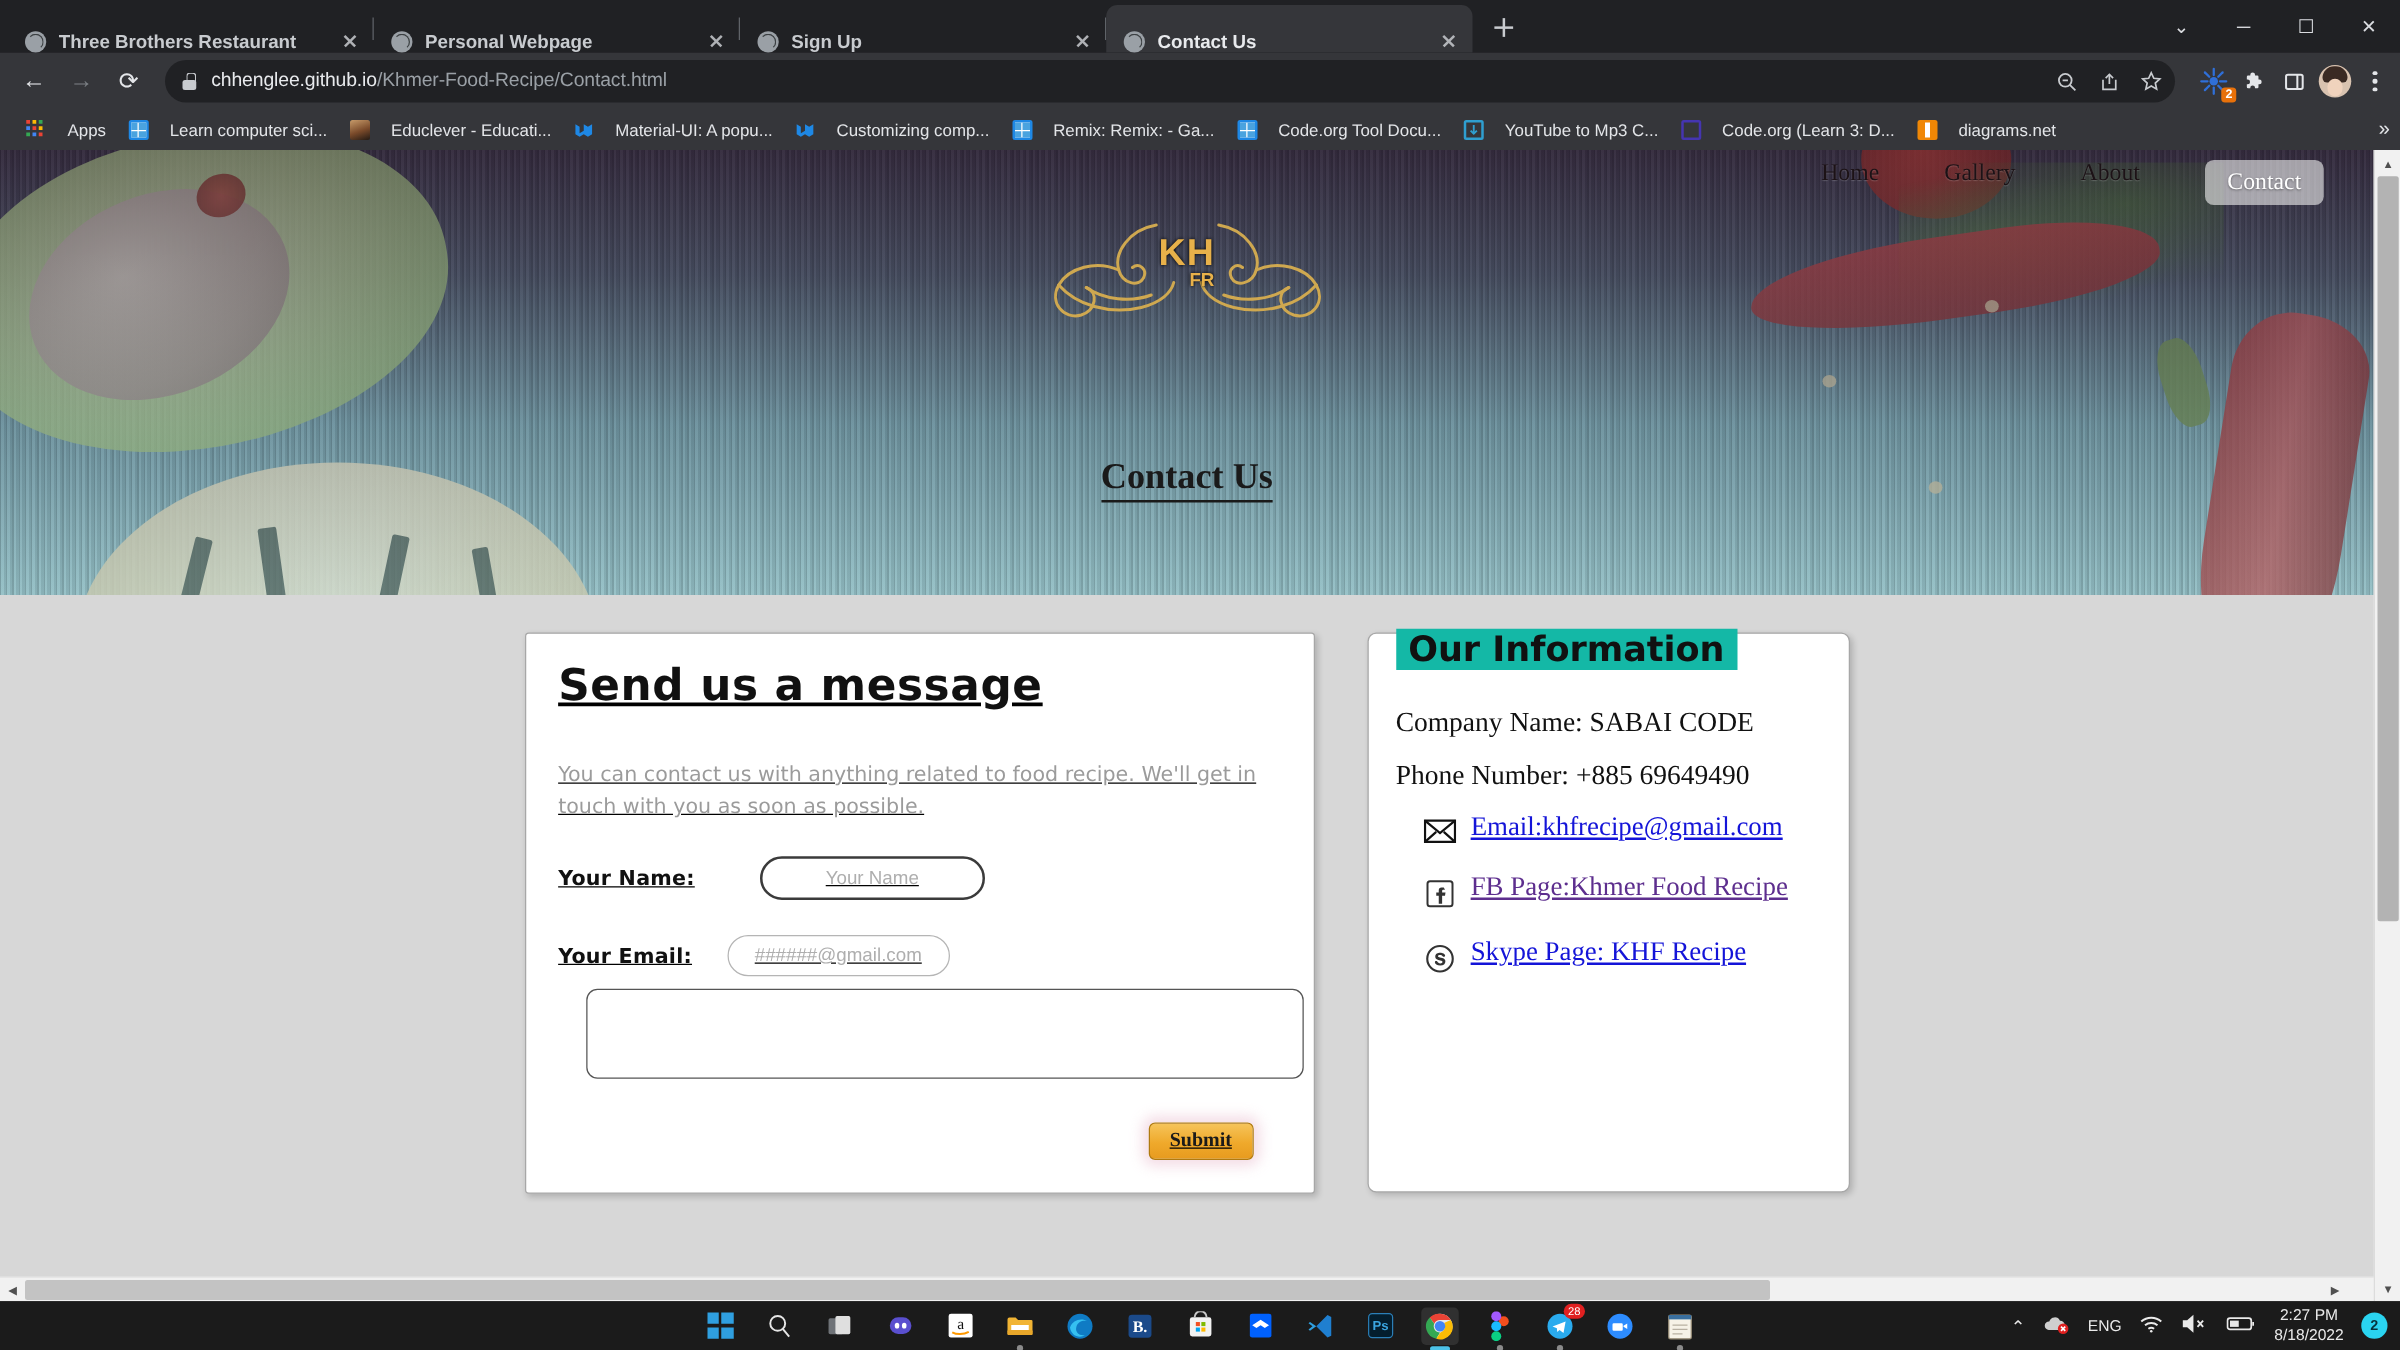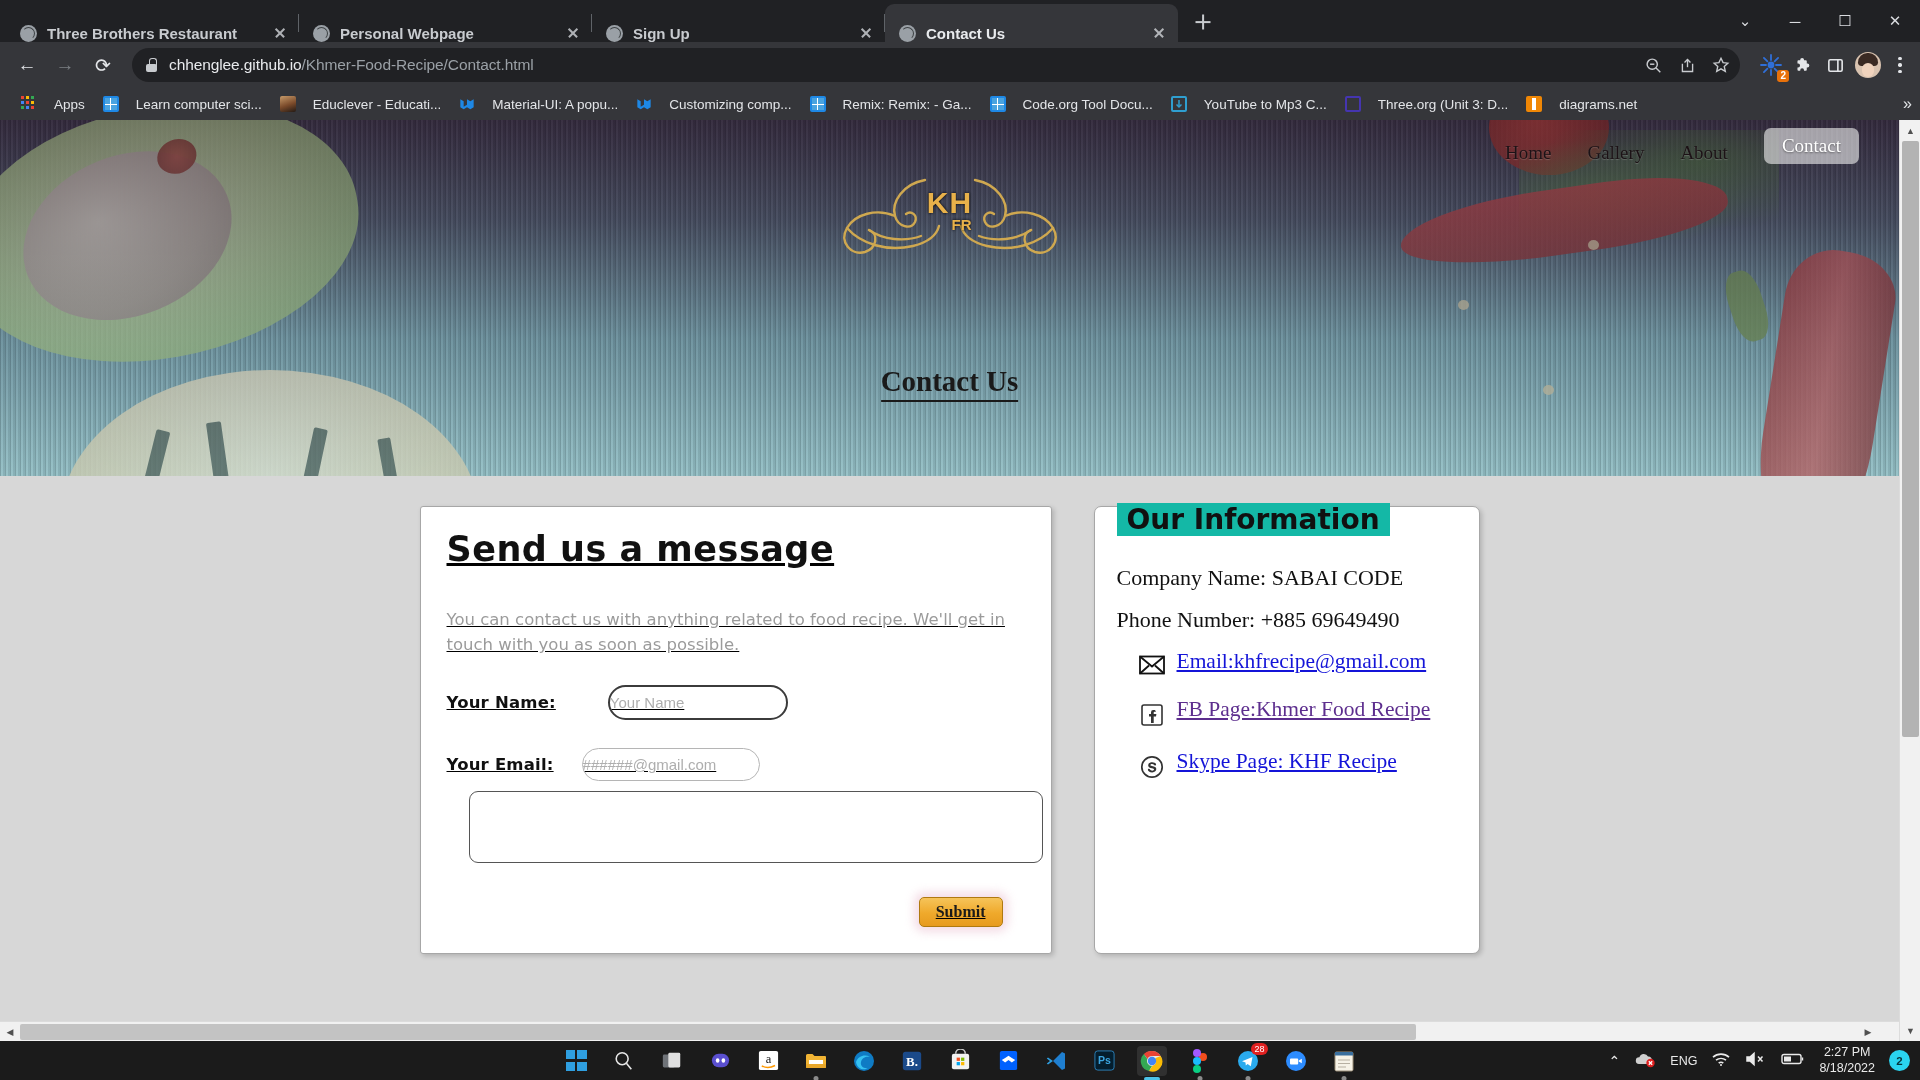--- a/index.html
+++ b/index.html
@@ -127,21 +127,21 @@
 
   
   .logo { position:absolute; left:50%; top:40px; transform:translateX(-50%); width:250px; height:105px; }
   .logo-text { position:absolute; left:50%; top:26px; transform:translateX(-50%); text-align:center; }
   .logo-kh { font-family:"Liberation Sans", sans-serif; font-weight:bold; font-size:30px; color:#e8b14a;
              letter-spacing:1px; text-shadow:0 0 3px #000; }
   .logo-fr { font-family:"Liberation Sans", sans-serif; font-weight:bold; font-size:15px; color:#e8b14a;
              margin-left:24px; margin-top:-4px; text-shadow:0 0 3px #000; }
 
   
-  .nav { position:absolute; right:40px; top:8px; display:flex; align-items:flex-end; gap:36px; }
+  .nav { position:absolute; right:40px; top:8px; display:flex; align-items:flex-start; gap:52px; }
   .nav a { font-family:"Liberation Serif", serif; font-size:19px; color:#1c1216; text-decoration:none; text-shadow:0 1px 1px rgba(255,255,255,.2); }
   .nav a.active { background:rgba(235,235,235,.62); color:#fff; padding:7px 18px; border-radius:7px;
                   text-shadow:0 1px 2px rgba(0,0,0,.45); }
 
   .hero-title { position:absolute; left:50%; top:245px; transform:translateX(-50%);
                 font-family:"Liberation Serif", serif; font-weight:bold; font-size:29px; color:#1a1a1a;
                 border-bottom:2px solid #1a1a1a; padding-bottom:2px; }
 
   
   .content { width:1899px; background:#d7d7d7; padding:30px 0 40px; display:flex; justify-content:center; gap:42px; }
@@ -149,21 +149,21 @@
     background:#fff; border:1px solid #a7a7a7; border-radius:3px;
     box-shadow:2px 2px 5px rgba(0,0,0,.18);
   }
   .form-card { width:632px; padding:22px 26px 26px;text-decoration:underline; }
   .form-title { font-family:"DejaVu Sans", sans-serif; font-weight:bold; font-size:35px; color:#111; letter-spacing:.5px; }
   .form-sub { margin-top:38px; font-family:"DejaVu Sans", sans-serif; font-size:16.5px; color:#9b9b9b; line-height:1.52; width:600px; }
   .frow { display:flex; align-items:center; margin-top:28px; }
   .flabel { font-family:"DejaVu Sans", sans-serif; font-weight:bold; font-size:16.5px; color:#111; letter-spacing:.2px; }
   .finput {
     font-family:"Liberation Sans", sans-serif; font-size:15px; color:#8d8d8d;
-    border-radius:18px; background:#fff; padding:7px 0; text-align:left; outline:none;
+    border-radius:18px; background:#fff; padding:7px 0; text-align:center; outline:none;
   }
   .finput::placeholder { color:#aeaeae; }
   .f-name  { width:180px; border:2px solid #3b3b3b; margin-left:52px; }
   .f-email { width:178px; border:1.5px solid #b5b5b5; margin-left:28px; }
   .f-phone { width:181px; border:1.5px solid #b5b5b5; margin-left:26px; }
   .ta-label { font-family:"DejaVu Sans", sans-serif; font-weight:bold; font-size:16.5px; color:#111; margin-top:30px; margin-left:22px; }
   .ta {
     margin-top:10px; margin-left:22px; width:574px; height:72px; border:1.4px solid #555; border-radius:9px;
     resize:none; outline:none; font-family:"Liberation Sans", sans-serif; font-size:14px; padding:8px 10px; background:#fff;
   }
@@ -382,21 +382,21 @@
       <span class="bmi ico-yt">
         <svg width="12" height="12" viewBox="0 0 12 12" style="display:block;margin:0 auto" fill="none" stroke="#2f9fd0" stroke-width="1.5">
             <line x1="6" y1="2" x2="6" y2="9"></line>
             <path d="M3.5 6.5L6 9l2.5-2.5"></path>
           </svg>
       </span>
       <span>YouTube to Mp3 C...</span>
     </div>
     <div class="bm">
       <span class="bmi ico-cq"></span>
-      <span>Three.org (Unit 3: D...</span>
+      <span>Code.org (Learn 3: D...</span>
     </div>
     <div class="bm">
       <span class="bmi ico-dg">
         <svg width="16" height="16" viewBox="0 0 16 16">
             <rect x="6" y="2" width="4" height="12" fill="#fff"></rect>
           </svg>
       </span>
       <span>diagrams.net</span>
     </div>
     <span class="bm-overflow">»</span>

